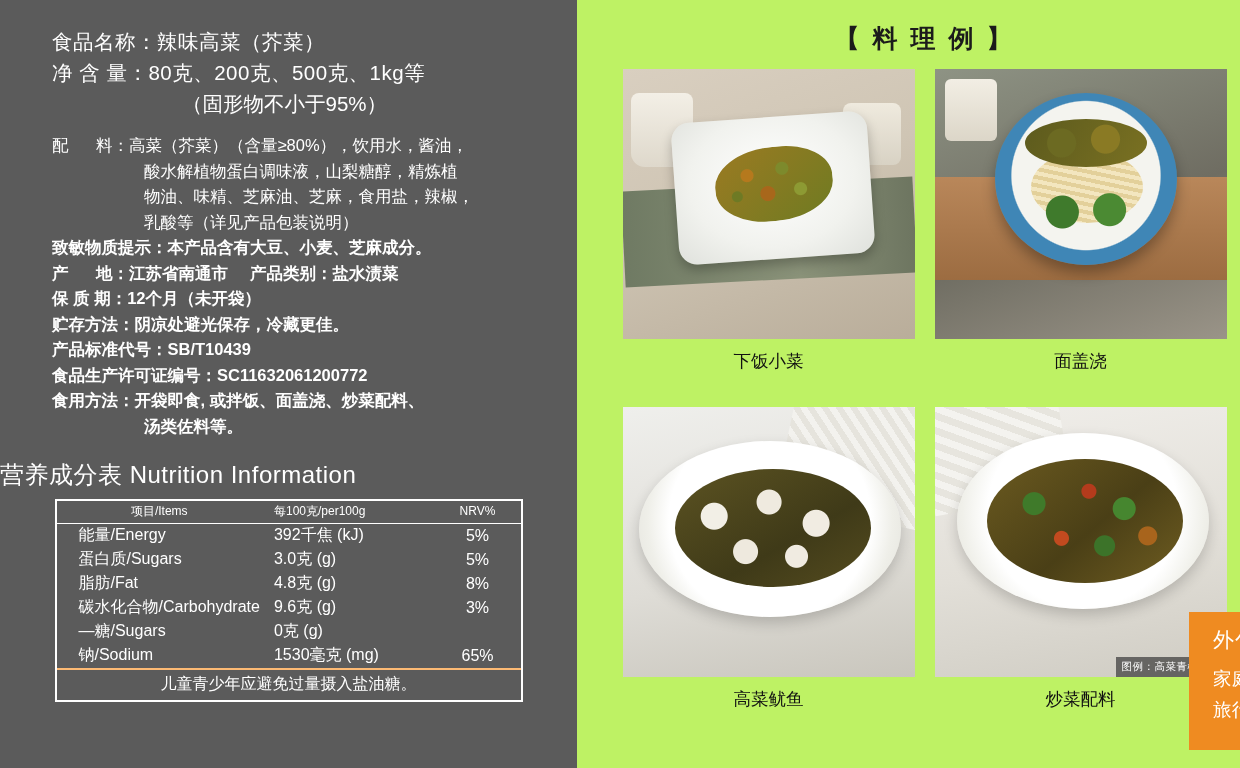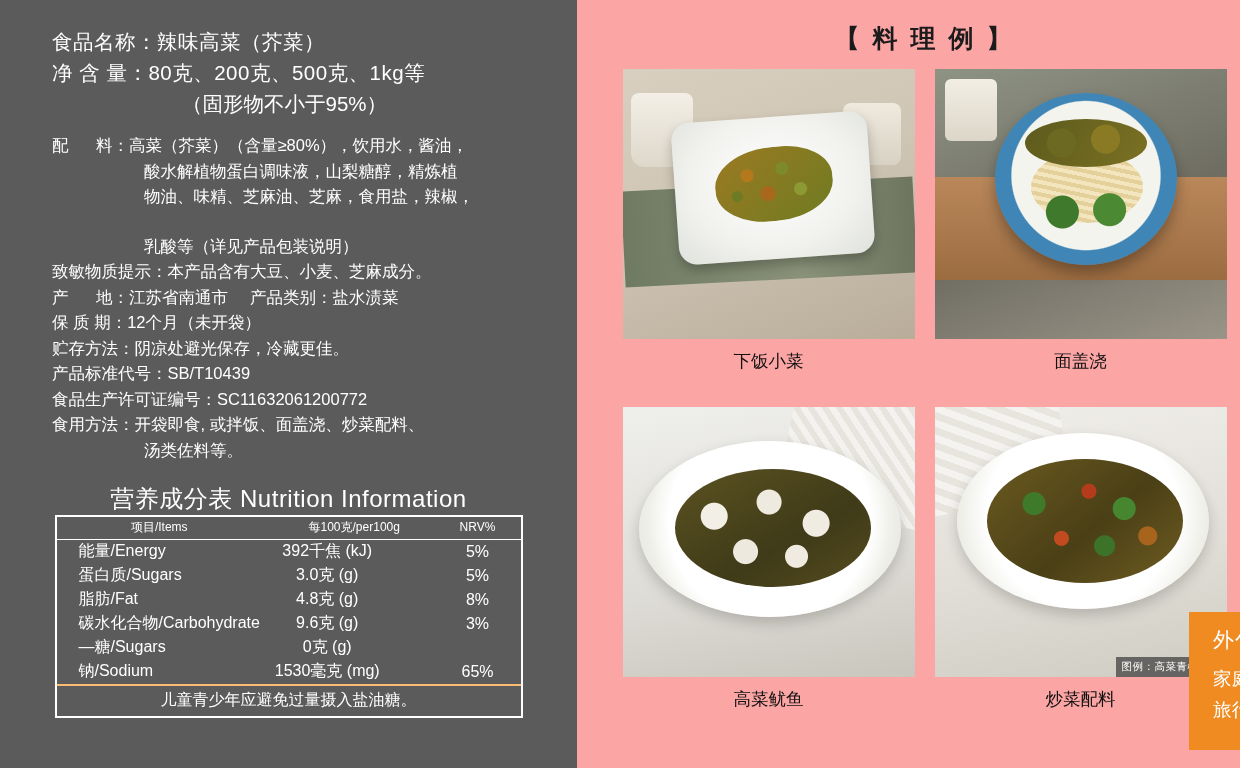--- a/index.html
+++ b/index.html
@@ -20,46 +20,46 @@
   .spec-row { display:flex; font-size:20.5px; line-height:31px; letter-spacing:0.5px; }
   .spec-label { white-space:pre; }
   .spec-value { }
   .spec-indent { padding-left:130px; font-size:20.5px; line-height:31px; }
 
   .ing { margin-top:14px; padding:0 22px 0 52px; }
   .ing-row { display:flex; font-size:16.5px; line-height:25.5px; }
   .ing-label { white-space:pre; flex:0 0 auto; }
   .ing-text { }
   .ing-cont { padding-left:92px; font-size:16.5px; line-height:25.5px; }
-  .ing-cont2 { padding-left:92px; font-size:16.5px; line-height:25.5px;margin-top:24px; }
-
-  .block { padding:0 16px 0 52px; }
+  .ing-cont2 { padding-left:92px; font-size:16.5px; line-height:25.5px; }
+
+  .block { padding:0 16px 0 52px;font-weight:bold; }
   .line { display:flex; font-size:16.5px; line-height:25.5px; }
   .line .l { white-space:pre; }
   .line .mid { padding-left:22px; }
 
   
   .nutri-title {
-    text-align:center; font-size:24px; margin:20px 0 0 0; letter-spacing:0.5px;
+    font-size:24px; margin:20px 0 8px 0; letter-spacing:0.5px;
   }
   .nutri-wrap { margin:0 auto; width:468px; border:2px solid #ffffff; }
   .nutri-table { width:100%; border-collapse:collapse; font-size:16px; }
   .nutri-table th, .nutri-table td { padding:1.5px 6px; font-weight:normal; }
   .nutri-head th { border-bottom:1px solid #ffffff; font-size:12px; padding-bottom:3px; }
   .nutri-table .c-item { text-align:left; padding-left:22px; }
-  .nutri-table .c-val { text-align:center; padding-right:54px; }
+  .nutri-table .c-val { text-align:left; padding-right:54px; }
   .nutri-table .c-nrv { text-align:center; width:86px; }
   .nutri-head .c-item { text-align:center; padding-left:0; }
-  .nutri-head .c-val { text-align:center; padding-right:0; }
+  .nutri-head .c-val { text-align:left; padding-right:0; }
   .nutri-foot {
     border-top:2px solid #fdba74; text-align:center; font-size:16px; padding:4px 0 5px 0;
   }
 
   
-  .right { width:663px; height:768px; background:#fca5a5; position:relative;padding-left:32px; }
+  .right { width:663px; height:768px; background:#bef264; position:relative;padding-left:32px; }
   .right-title {
     text-align:center; font-size:25px; color:#1b1b1b; letter-spacing:3px;
     padding:22px 0 10px 0; font-weight:bold;
   }
   .grid {
     display:grid; grid-template-columns:292px 292px; grid-gap:0 46px;
     justify-content:center; margin-top:4px;gap:20px;
   }
   .cell { }
   .photo {

